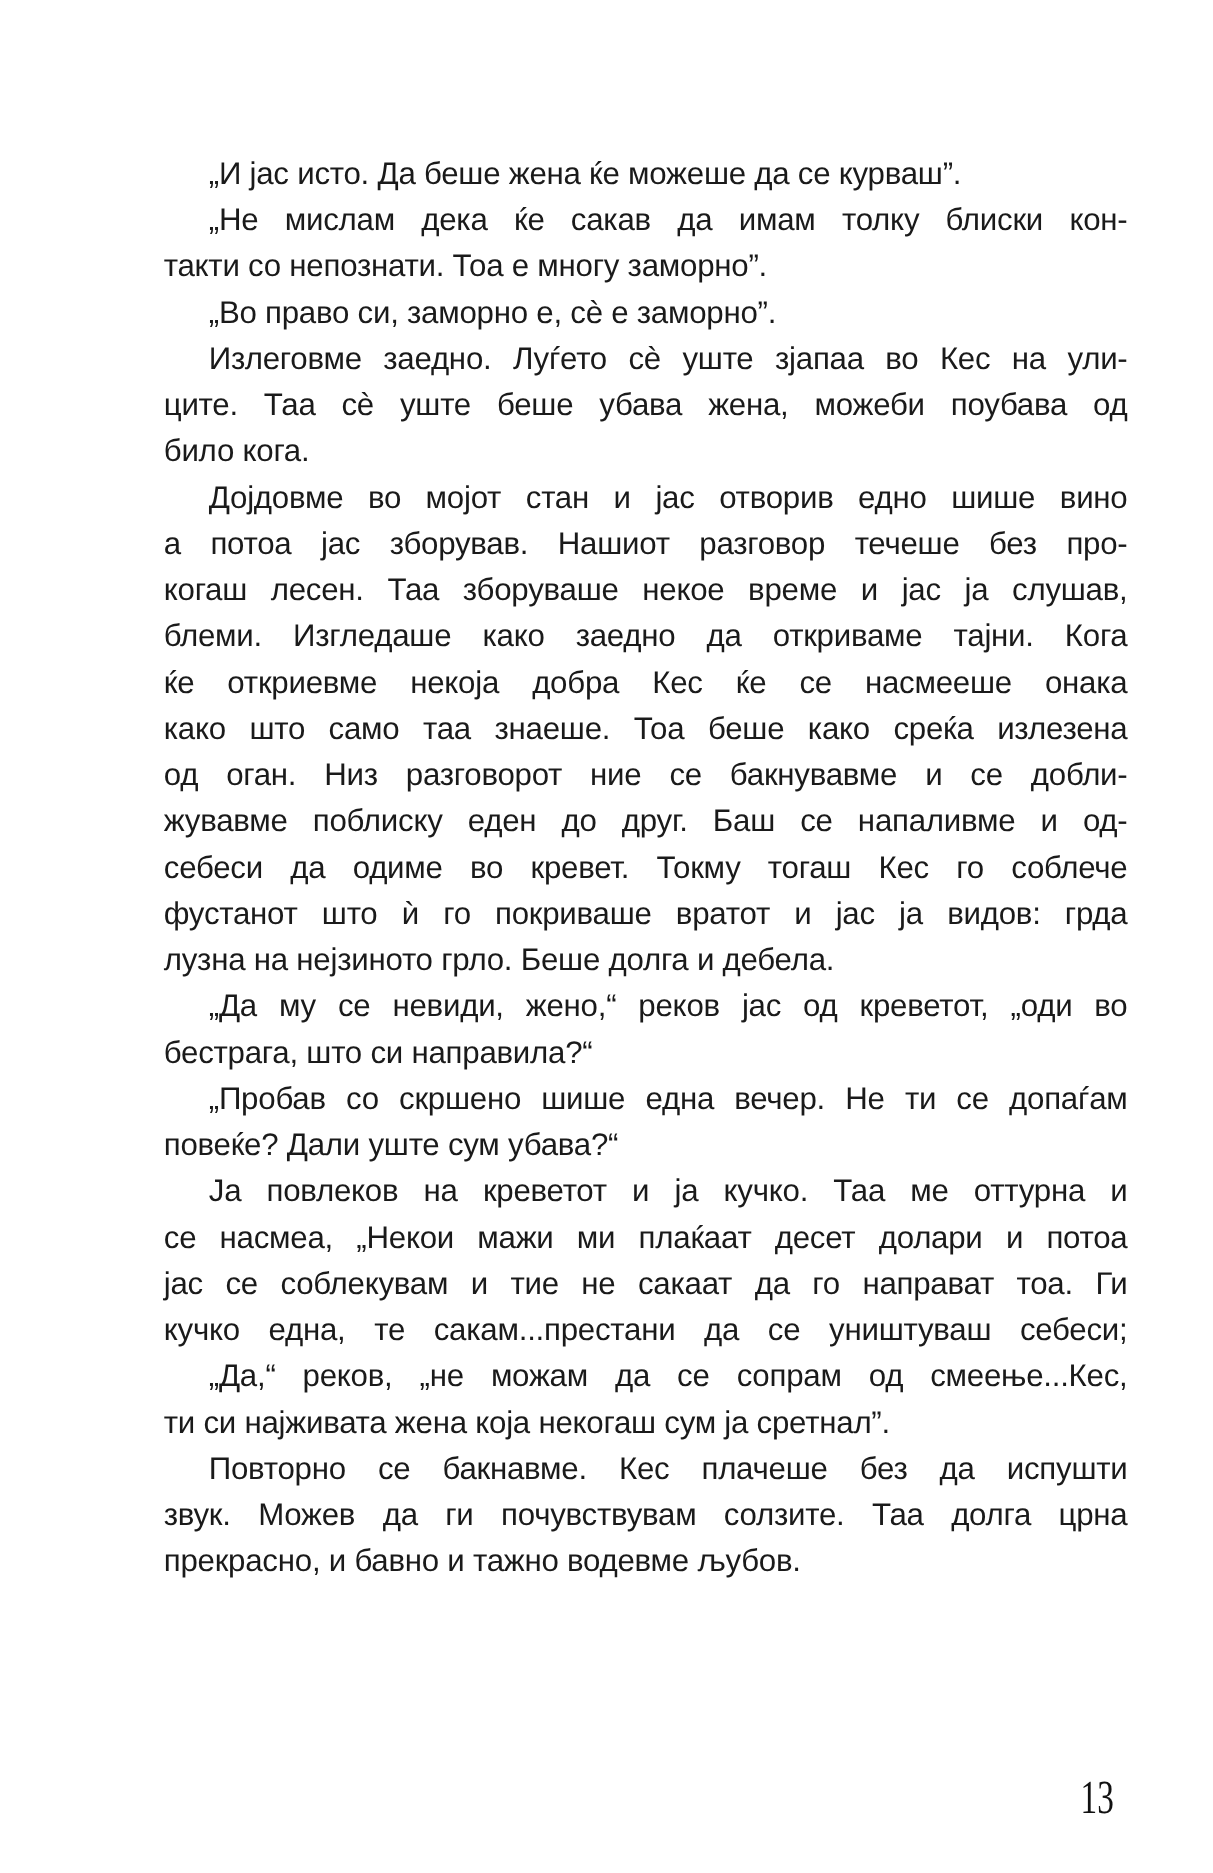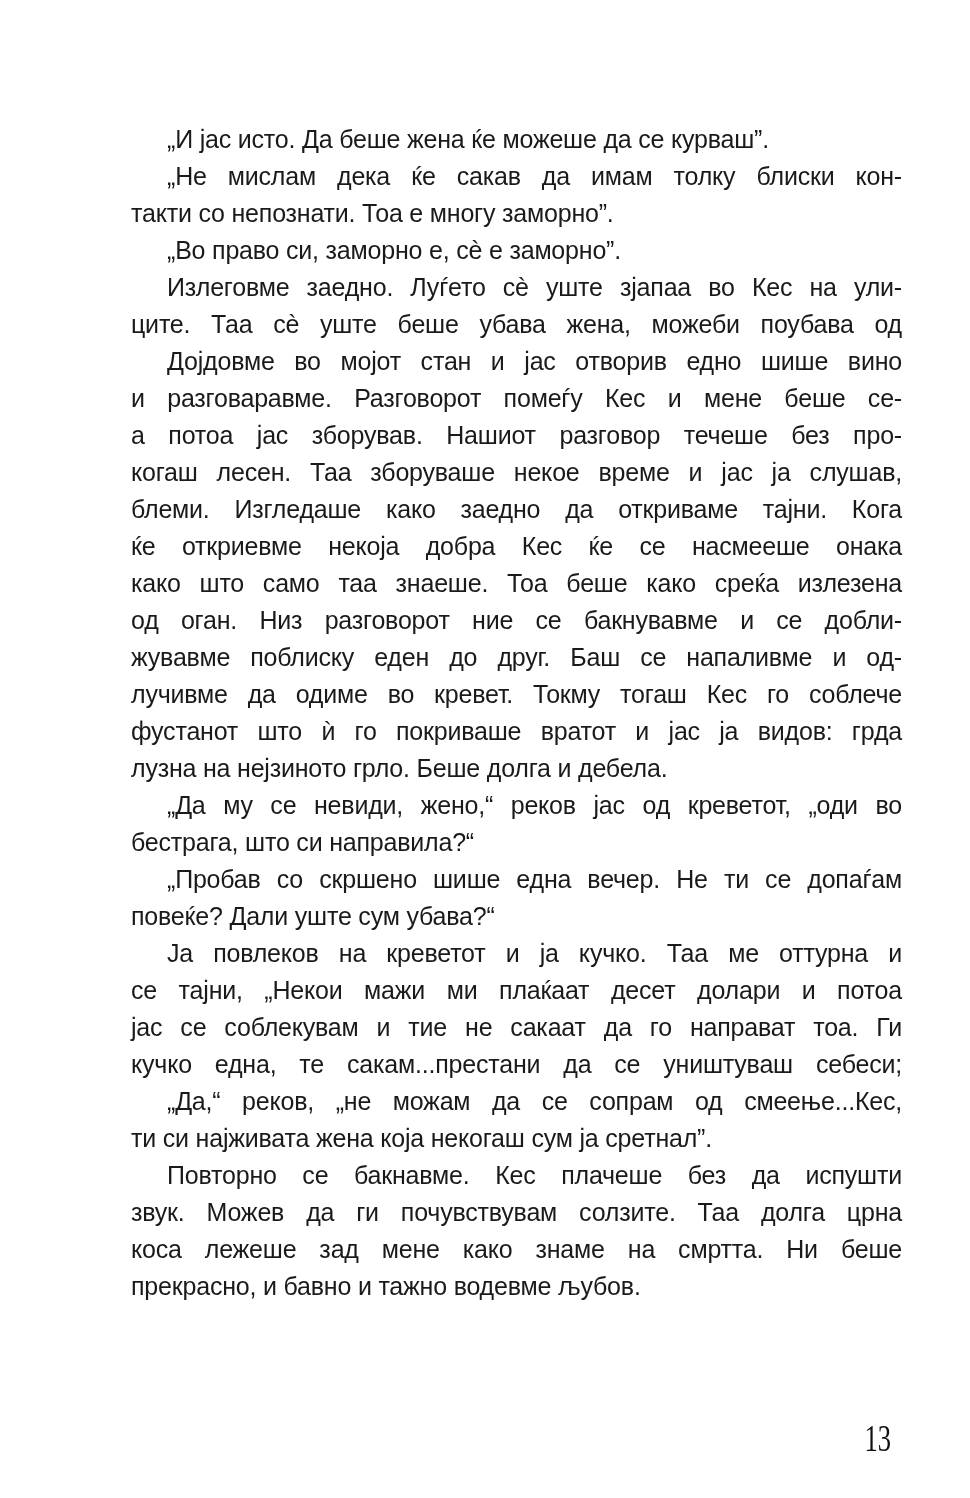--- a/index.html
+++ b/index.html
@@ -54,41 +54,40 @@
 <body>
 
 <div class="page">
   <div class="text-block">
       <div class="line indent last">„И јас исто. Да беше жена ќе можеше да се курваш”.</div>
       <div class="line indent">„Не мислам дека ќе сакав да имам толку блиски кон-</div>
       <div class="line last">такти со непознати. Тоа е многу заморно”.</div>
       <div class="line indent last">„Во право си, заморно е, сè е заморно”.</div>
       <div class="line indent">Излеговме заедно. Луѓето сè уште зјапаа во Кес на ули-</div>
       <div class="line">ците. Таа сè уште беше убава жена, можеби поубава од</div>
+      <div class="line last">било кога.</div>
       <div class="line indent">Дојдовме во мојот стан и јас отворив едно шише вино</div>
-      <div class="line">и разговаравме. Разговорот помеѓу Кес и мене беше се-</div>
       <div class="line">а потоа јас зборував. Нашиот разговор течеше без про-</div>
       <div class="line">когаш лесен. Таа зборуваше некое време и јас ја слушав,</div>
       <div class="line">блеми. Изгледаше како заедно да откриваме тајни. Кога</div>
       <div class="line">ќе откриевме некоја добра Кес ќе се насмееше онака</div>
       <div class="line">како што само таа знаеше. Тоа беше како среќа излезена</div>
       <div class="line">од оган. Низ разговорот ние се бакнувавме и се добли-</div>
       <div class="line">жувавме поблиску еден до друг. Баш се напаливме и од-</div>
-      <div class="line">лучивме да одиме во кревет. Токму тогаш Кес го соблече</div>
+      <div class="line">себеси да одиме во кревет. Токму тогаш Кес го соблече</div>
       <div class="line">фустанот што ѝ го покриваше вратот и јас ја видов: грда</div>
       <div class="line last">лузна на нејзиното грло. Беше долга и дебела.</div>
       <div class="line indent">„Да му се невиди, жено,“ реков јас од креветот, „оди во</div>
       <div class="line last">бестрага, што си направила?“</div>
       <div class="line indent">„Пробав со скршено шише една вечер. Не ти се допаѓам</div>
       <div class="line last">повеќе? Дали уште сум убава?“</div>
       <div class="line indent">Ја повлеков на креветот и ја кучко. Таа ме оттурна и</div>
-      <div class="line">се тајни, „Некои мажи ми плаќаат десет долари и потоа</div>
+      <div class="line">се насмеа, „Некои мажи ми плаќаат десет долари и потоа</div>
       <div class="line">јас се соблекувам и тие не сакаат да го направат тоа. Ги</div>
       <div class="line">кучко една, те сакам...престани да се уништуваш себеси;</div>
       <div class="line indent">„Да,“ реков, „не можам да се сопрам од смеење...Кес,</div>
       <div class="line last">ти си најживата жена која некогаш сум ја сретнал”.</div>
       <div class="line indent">Повторно се бакнавме. Кес плачеше без да испушти</div>
       <div class="line">звук. Можев да ги почувствувам солзите. Таа долга црна</div>
-      <div class="line">коса лежеше зад мене како знаме на смртта. Ни беше</div>
       <div class="line last">прекрасно, и бавно и тажно водевме љубов.</div>
     </div>
   <div class="page-number">13</div>
 </div>
 
 </body></html>

